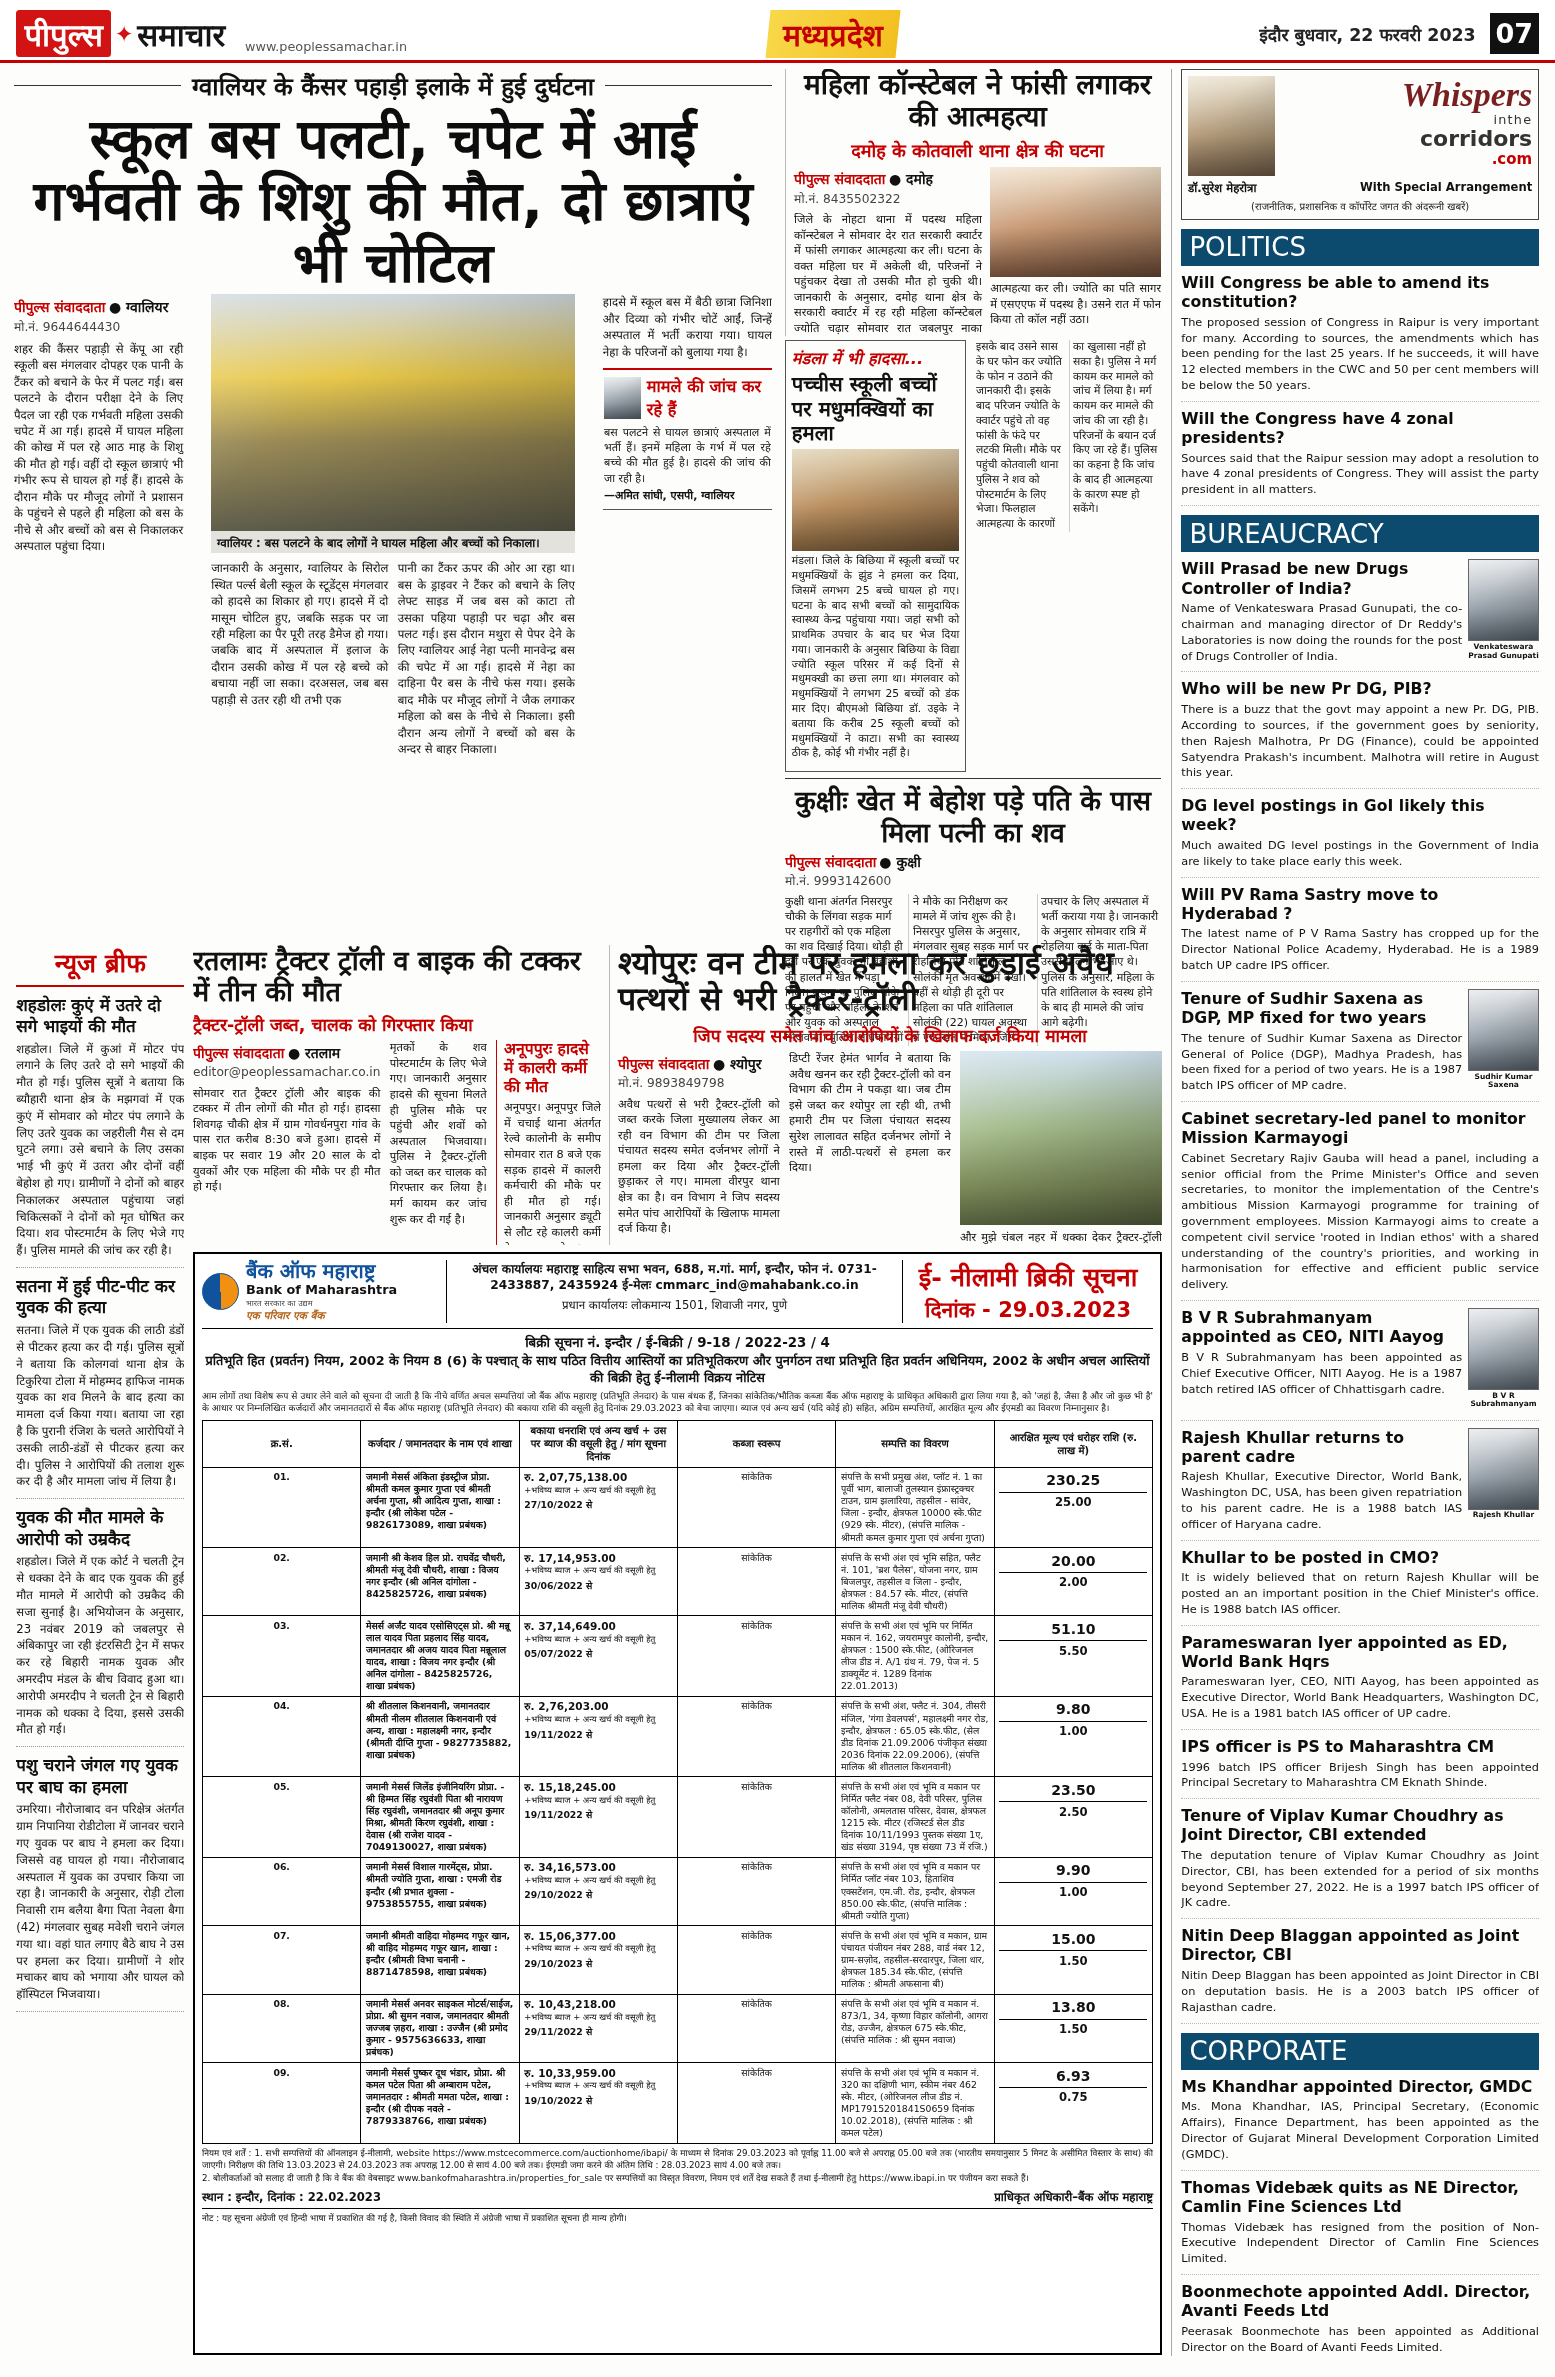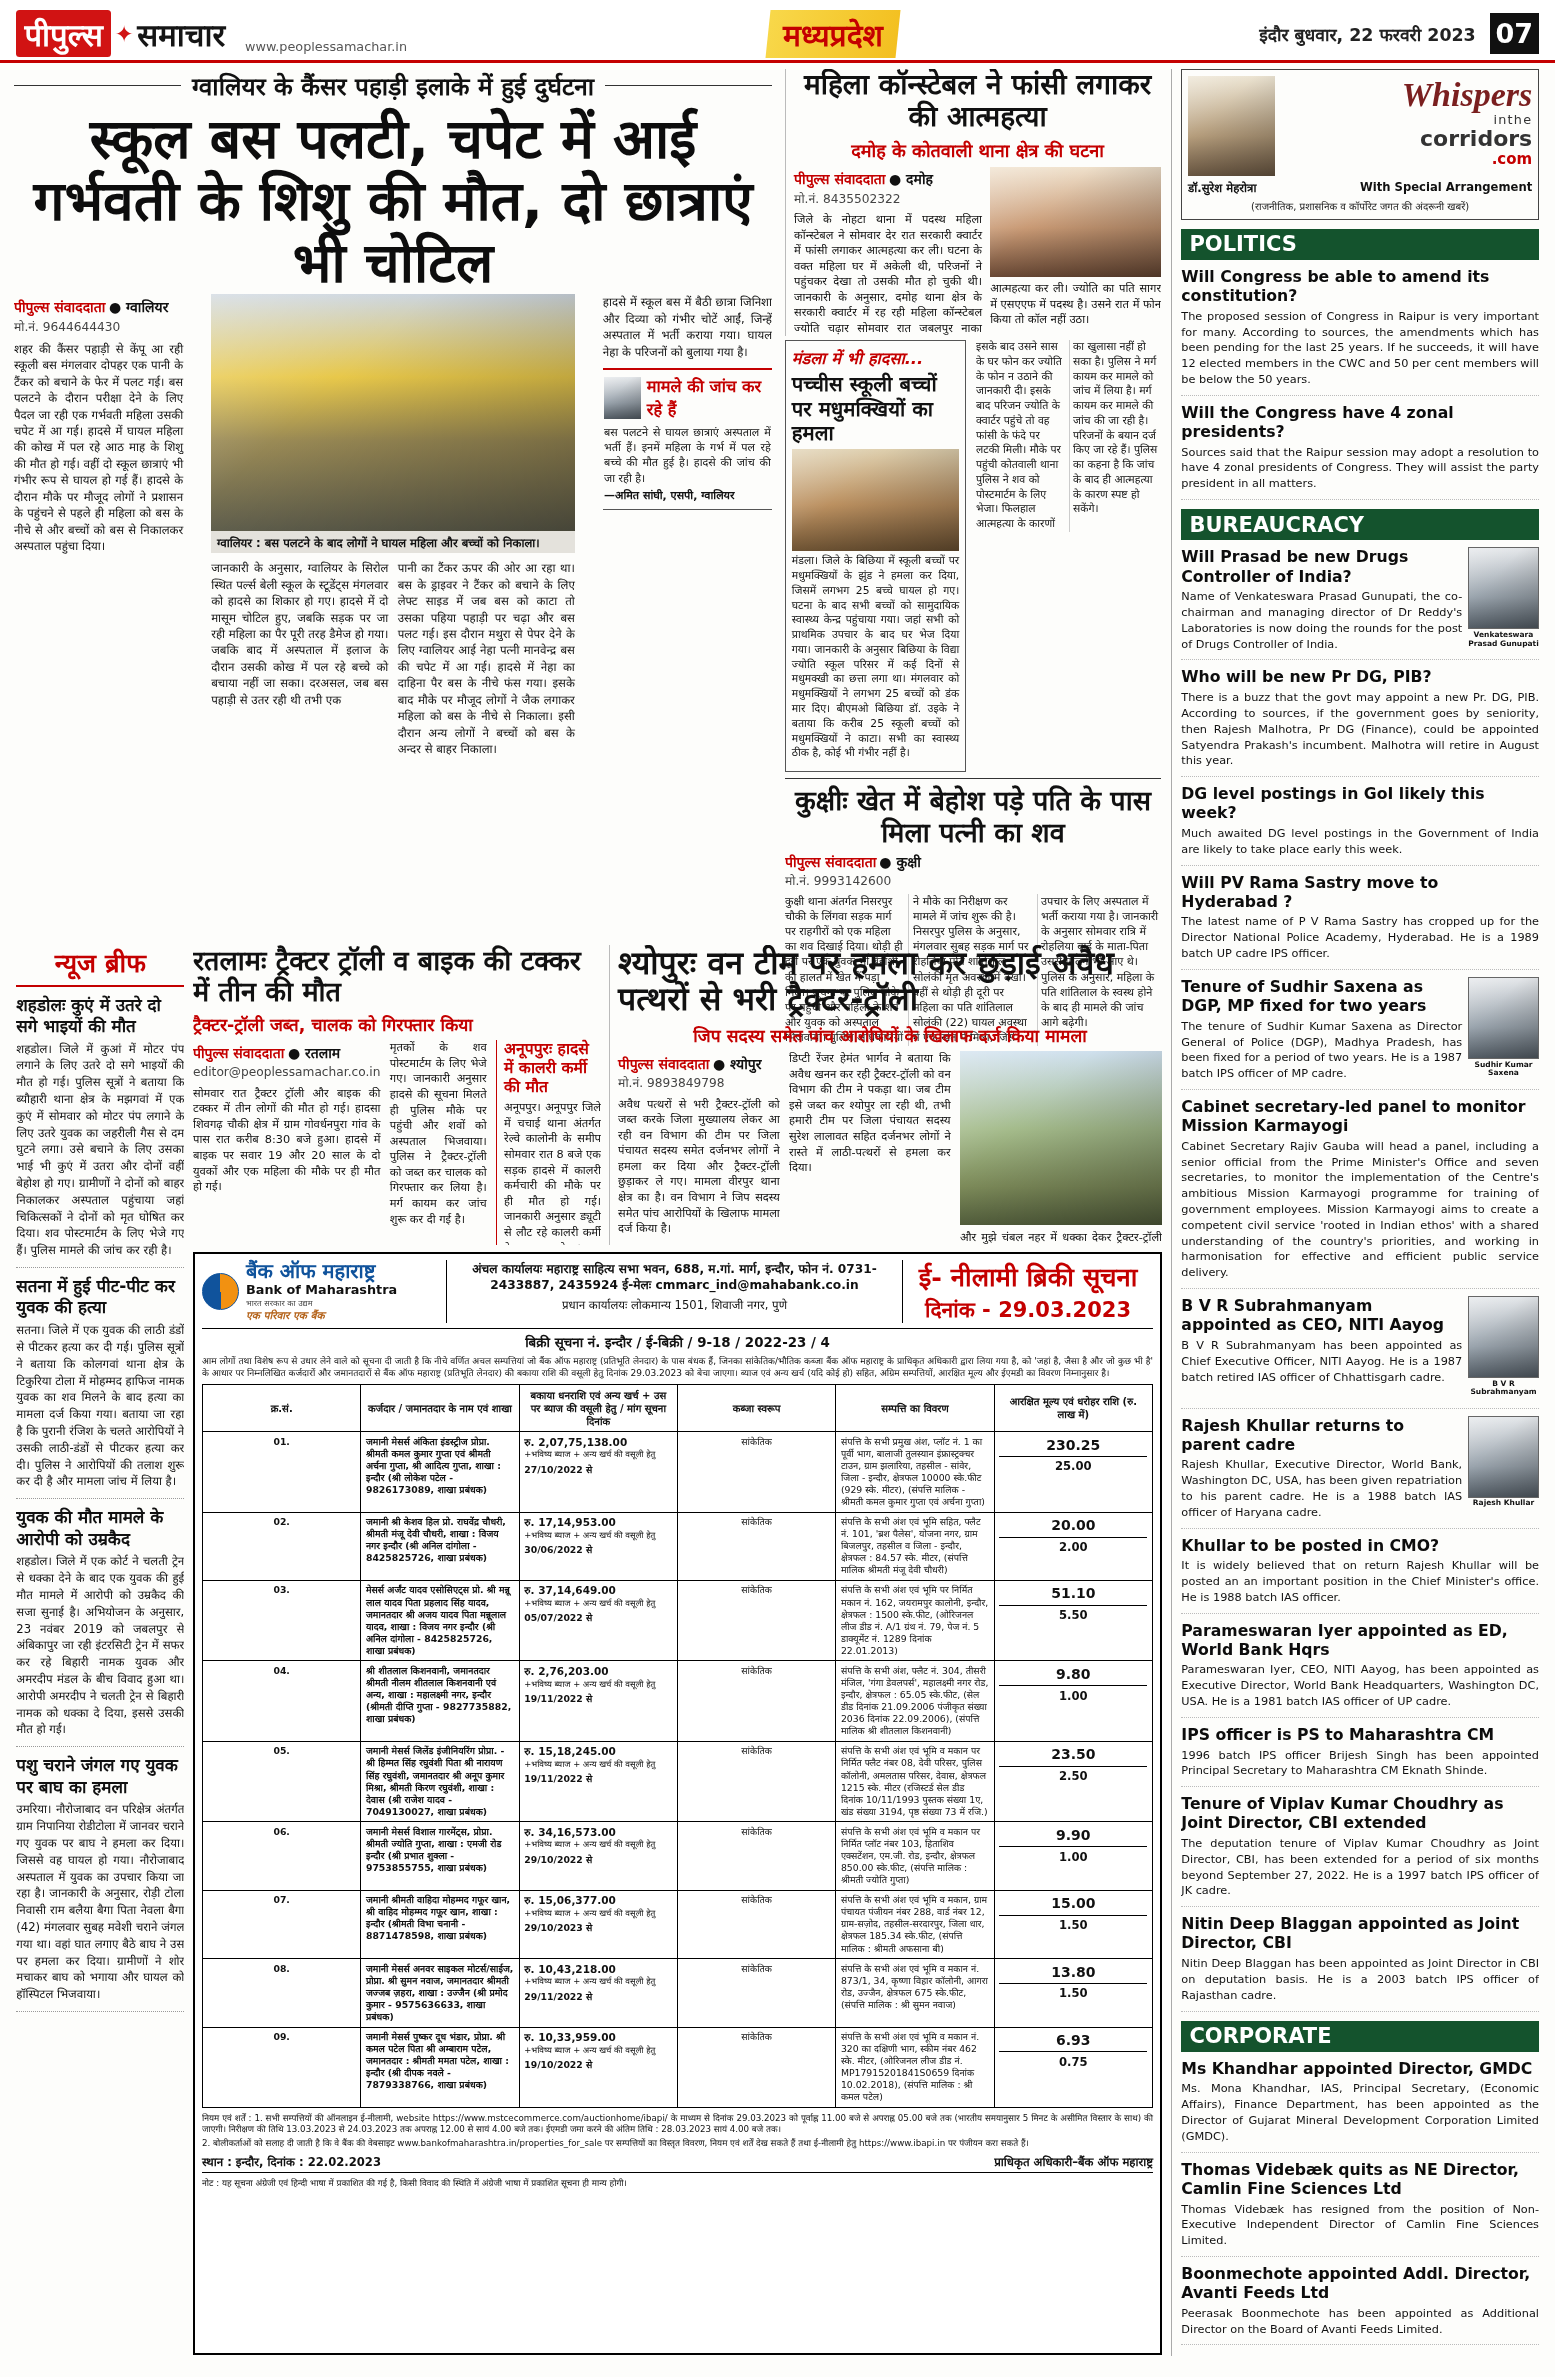--- a/index.html
+++ b/index.html
@@ -153,21 +153,21 @@
   .whispers { border:1.7px solid #444; padding:5.8px; }
   .w-top { display:flex; gap:7px; }
   .w-photo { width:87px; height:100px; flex:0 0 auto; }
   .w-logo { flex:1; text-align:right; padding-top:2.3px; }
   .w-logo .w1 { font-family:"Liberation Serif","DejaVu Serif",serif; font-style:italic; font-weight:bold; font-size:34px; color:#7a1f1f; line-height:1; }
   .w-logo .w2 { font-size:12.8px; color:#333; letter-spacing:1.2px; }
   .w-logo .w3 { font-size:22px; font-weight:bold; color:#333; line-height:1.05; }
   .w-logo .w4 { font-size:15px; font-weight:bold; color:#c40000; }
   .w-foot { display:flex; justify-content:space-between; font-weight:bold; font-size:11.6px; margin-top:4.6px; }
   .w-tag { text-align:center; font-size:10px; margin-top:3.5px; color:#222; }
-  .secbar { background:#14532d; color:#fff; font-weight:bold; font-size:21px; padding:3.5px 8.1px; margin:9.3px 0 7px 0; }
+  .secbar { background:#0c4a6e; color:#fff; font-weight:normal; font-size:26px; padding:3.5px 8.1px; margin:9.3px 0 7px 0; }
   .rritem { border-bottom:1.2px dotted #bbb; padding-bottom:7px; margin-bottom:7px; overflow:auto; }
   .rritem h3 { font-size:15.7px; line-height:1.22; margin-bottom:3.5px; color:#0d0d0d; }
   .rritem p { font-size:11.3px; line-height:1.4; text-align:justify; }
   .headshot { float:right; width:71px; margin:0 0 3.5px 5.8px; }
   .headshot .ph { height:82px; border:0.6px solid #666; }
   .headshot .cap { font-size:7.5px; text-align:center; line-height:1.15; margin-top:1.7px; font-weight:bold; }
 </style>
 </head>
 <body>
 
@@ -345,20 +345,21 @@
       <div class="bank-office">
         <div class="l1">अंचल कार्यालयः महाराष्ट्र साहित्य सभा भवन, 688, म.गां. मार्ग, इन्दौर, फोन नं. 0731-2433887, 2435924 ई-मेलः cmmarc_ind@mahabank.co.in</div>
         <div class="l2">प्रधान कार्यालयः लोकमान्य 1501, शिवाजी नगर, पुणे</div>
       </div>
       <div class="bank-enotice">
         <div class="l1">ई- नीलामी ब्रिकी सूचना</div>
         <div class="l2">दिनांक - 29.03.2023</div>
       </div>
     </div>
     <div class="sale-no">बिक्री सूचना नं. इन्दौर / ई-बिक्री / 9-18 / 2022-23 / 4</div>
+    <div class="act-line">प्रतिभूति हित (प्रवर्तन) नियम, 2002 के नियम 8 (6) के पश्चात् के साथ पठित वित्तीय आस्तियों का प्रतिभूतिकरण और पुनर्गठन तथा प्रतिभूति हित प्रवर्तन अधिनियम, 2002 के अधीन अचल आस्तियों की बिक्री हेतु ई-नीलामी विक्रय नोटिस</div>
     <div class="bank-intro">आम लोगों तथा विशेष रूप से उधार लेने वाले को सूचना दी जाती है कि नीचे वर्णित अचल सम्पत्तियां जो बैंक ऑफ महाराष्ट्र (प्रतिभूति लेनदार) के पास बंधक हैं, जिनका सांकेतिक/भौतिक कब्जा बैंक ऑफ महाराष्ट्र के प्राधिकृत अधिकारी द्वारा लिया गया है, को 'जहां है, जैसा है और जो कुछ भी है' के आधार पर निम्नलिखित कर्जदारों और जमानतदारों से बैंक ऑफ महाराष्ट्र (प्रतिभूति लेनदार) की बकाया राशि की वसूली हेतु दिनांक 29.03.2023 को बेचा जाएगा। ब्याज एवं अन्य खर्च (यदि कोई हो) सहित, अग्रिम सम्पत्तियों, आरक्षित मूल्य और ईएमडी का विवरण निम्नानुसार है।</div>
     <table class="bank-tbl">
       <thead>
         <tr>
 
         <th>क्र.सं.</th>
             <th>कर्जदार / जमानतदार के नाम एवं शाखा</th>
             <th>बकाया धनराशि एवं अन्य खर्च + उस पर ब्याज की वसूली हेतु / मांग सूचना दिनांक</th>
             <th>कब्जा स्वरूप</th>
             <th>सम्पत्ति का विवरण</th>

